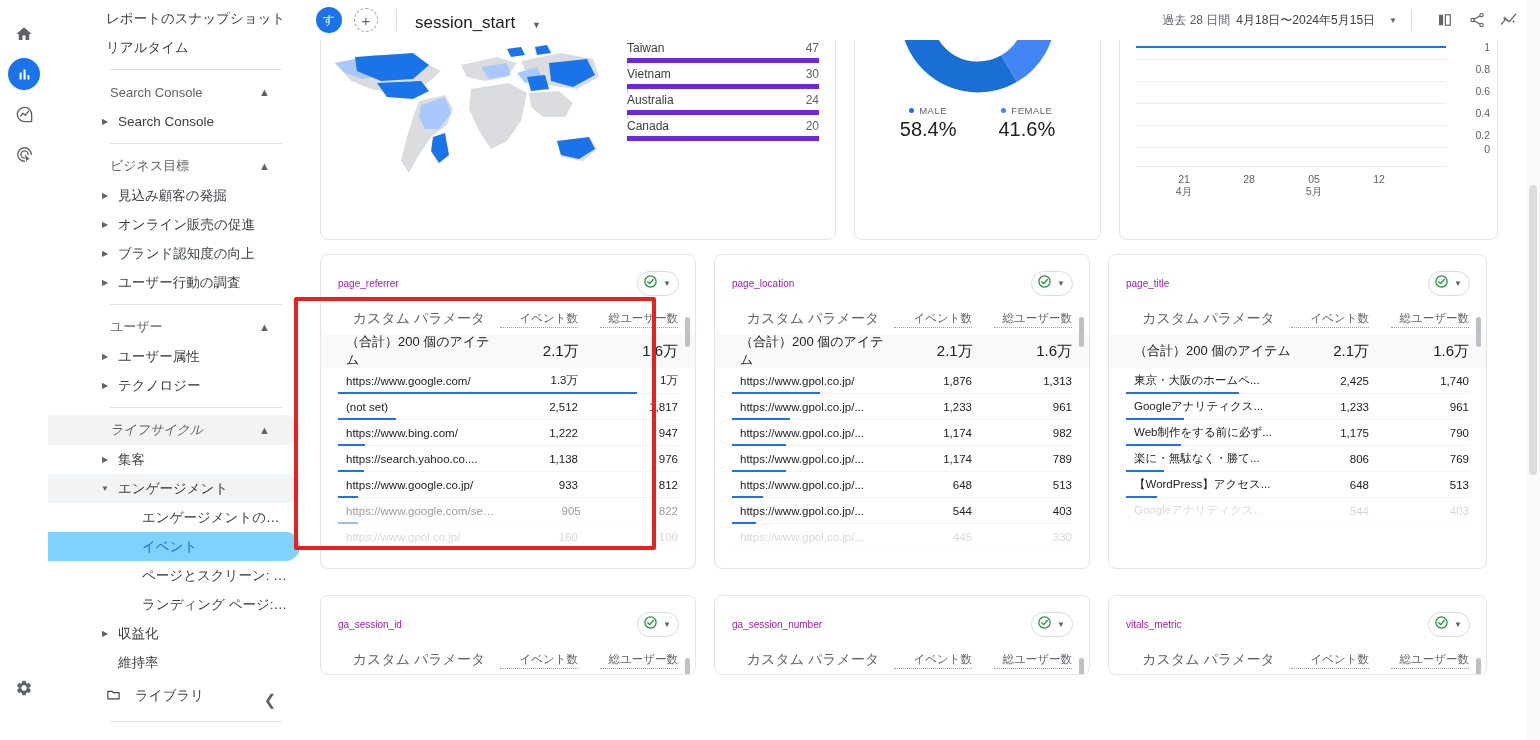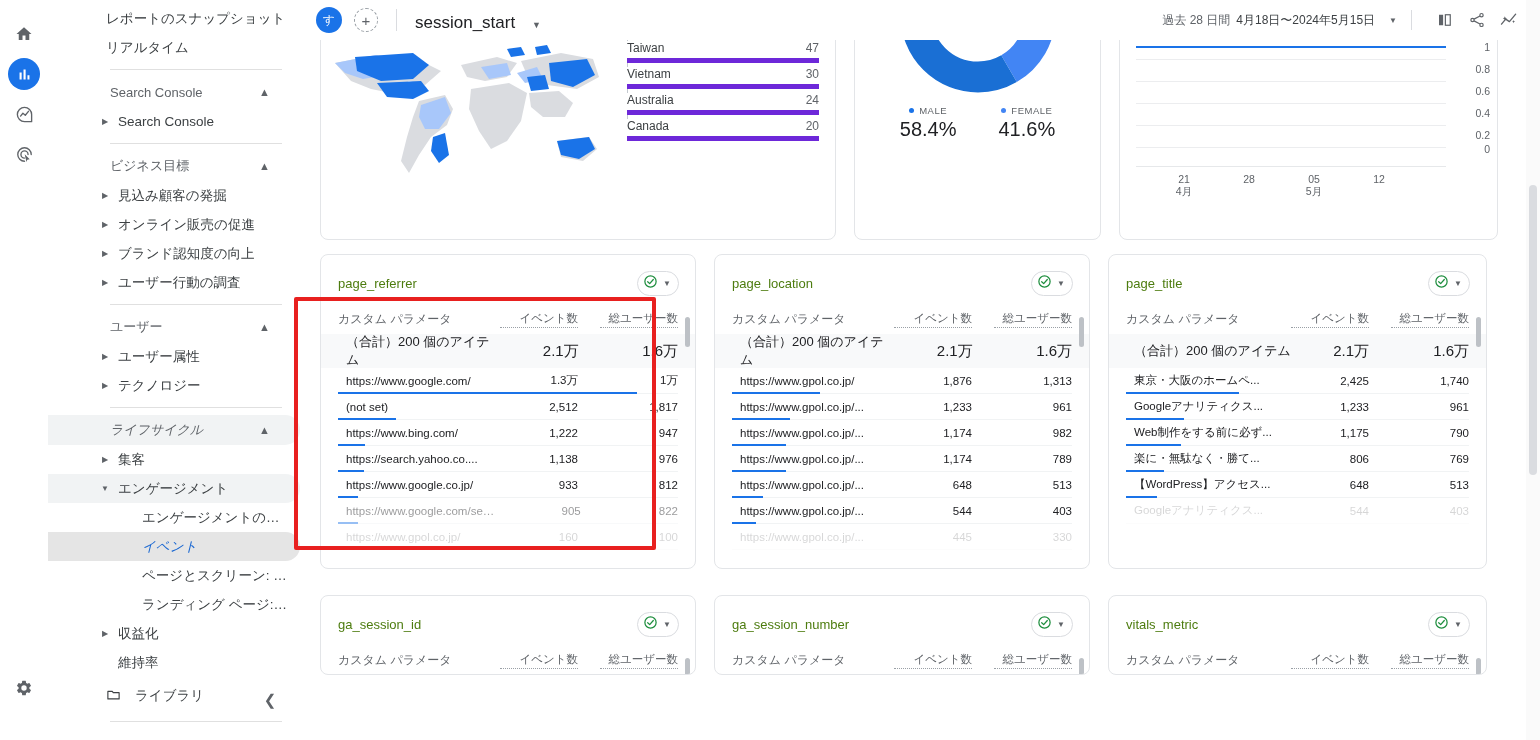--- a/index.html
+++ b/index.html
@@ -48,21 +48,21 @@
   .nav-item.plain .lbl { margin-left: 0px; }
   .nav-item.toplevel { padding-left: 58px; }
   .nav-item.sub { padding-left: 88px; font-size: 13.5px; }
   .nav-item.section {
     padding-left: 62px; color: #5f6368; font-size: 13px;
     justify-content: space-between; height: 30px; margin-top: 6px;
   }
   .nav-item.section .chev { color: #5f6368; font-size: 11px; margin-right: 18px;}
   .nav-item.section.active-sec { background: #f1f3f4; font-style: italic; }
   .nav-item.group-open { background: #f1f3f4; }
-  .nav-item.selected { background: #e5e5e5; color: #1967d2; font-style: italic; }
+  .nav-item.selected { background: #7dd3fc; color: #1967d2; }
   .nav-divider { height: 1px; background: #e0e0e0; margin: 7px 18px 7px 62px; }
   .nav-divider.full { margin: 10px 18px 6px 62px; }
   .nav-lib { display:flex; align-items:center; height:30px; padding-left:58px; cursor:pointer; font-size:13.5px; color:#3c4043;}
   .nav-lib svg { margin-right: 14px; }
   .nav-collapse { position:absolute; bottom: 26px; right: 16px; color:#5f6368; font-size:15px; cursor:pointer;
      width:28px; height:28px; display:flex; align-items:center; justify-content:center; }
 
   
   .main { flex: 1 1 auto; height: 740px; position: relative; background: #fff; overflow: hidden; }
   .topbar {
@@ -134,31 +134,31 @@
   .xlabel { position:absolute; font-size:10.5px; color:#5f6368; text-align:center; transform: translateX(-50%); line-height: 12px;}
 
   
   .row-mid { margin-top: 14px; }
   .row-bot { margin-top: 26px; }
   .card-param { width: 376px; flex:0 0 376px; height: 315px; }
   .card-param.wide { width: 379px; flex: 0 0 379px; }
   .card-param.bot { height: 80px; }
 
   .pc-head { display:flex; align-items:center; padding: 16px 16px 0 17px; }
-  .pc-title { font-size: 13px; color: #4d7c0f; }
+  .pc-title { font-size: 10px; color: #a21caf; }
   .pc-ctrl {
     margin-left:auto; display:flex; align-items:center; gap:5px;
     border:1px solid #dadce0; border-radius: 14px; padding: 2px 7px 2px 5px;
     cursor:pointer; background:#fff;
   }
   .pc-ctrl .chev { font-size: 8px; color:#5f6368; }
   .pc-colhead {
     display:flex; align-items:flex-end; padding: 12px 17px 0 17px; height: 32px;
   }
-  .ch-dim { flex:1 1 auto; font-size: 12px; color:#5f6368; }
+  .ch-dim { flex:1 1 auto; font-size: 14px; color:#5f6368;text-align:center; }
   .ch-met {
     width: 78px; text-align:right; font-size: 11.5px; color:#5f6368;
     border-bottom: 1px dotted #9aa0a6; padding-bottom:1px;
   }
   .ch-met + .ch-met { margin-left: 22px; }
   .pc-scroll { position:absolute; top: 62px; right: 5px; width: 5px; height: 30px; background:#bdc1c6; border-radius:3px; }
   .pc-table { padding: 0 17px 0 17px; margin-top: 6px; }
   .pc-total {
     display:flex; align-items:center; height: 34px; background:#f8f9fa;
     margin: 0 -17px; padding: 0 17px 0 25px; font-size:13px; color:#202124;

